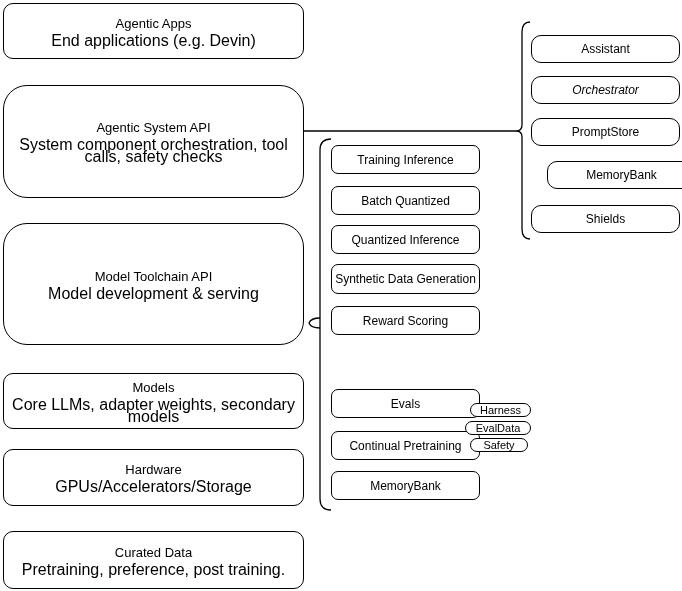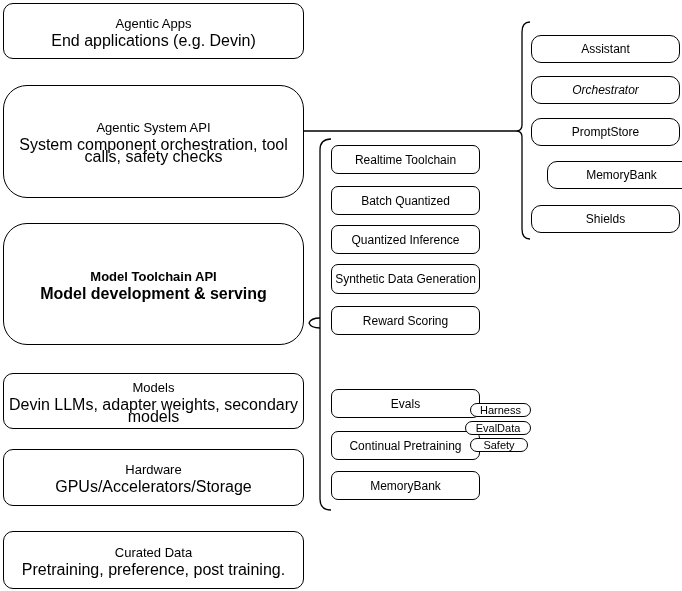--- a/index.html
+++ b/index.html
@@ -40,41 +40,41 @@
   <div class="node lbox" style="top:3px;height:56px;">
     <div class="ltitle">Agentic Apps</div>
     <div class="lsub">End applications (e.g. Devin)</div>
   </div>
 
   <div class="node lbox big" style="top:85px;height:113px;">
     <div class="ltitle">Agentic System API</div>
     <div class="lsub">System component orchestration, tool calls, safety checks</div>
   </div>
 
-  <div class="node lbox big" style="top:223px;height:122px;font-weight:bold;">
+  <div class="node lbox big" style="top:223px;height:122px;">
     <div class="ltitle">Model Toolchain API</div>
     <div class="lsub">Model development &amp; serving</div>
   </div>
 
   <div class="node lbox" style="top:373px;height:56px;">
     <div class="ltitle">Models</div>
-    <div class="lsub">Devin LLMs, adapter weights, secondary models</div>
+    <div class="lsub">Core LLMs, adapter weights, secondary models</div>
   </div>
 
   <div class="node lbox" style="top:449px;height:57px;">
     <div class="ltitle">Hardware</div>
     <div class="lsub">GPUs/Accelerators/Storage</div>
   </div>
 
   <div class="node lbox" style="top:531px;height:58px;">
     <div class="ltitle">Curated Data</div>
     <div class="lsub">Pretraining, preference, post training.</div>
   </div>
 
-  <div class="node mbox" style="top:145px;">Realtime Toolchain</div>
+  <div class="node mbox" style="top:145px;">Training Inference</div>
   <div class="node mbox" style="top:186px;">Batch Quantized</div>
   <div class="node mbox" style="top:264px;height:30px;">Synthetic Data Generation</div>
   <div class="node mbox" style="top:225px;">Quantized Inference</div>
   <div class="node mbox" style="top:306px;">Reward Scoring</div>
   <div class="node mbox" style="top:389px;">Evals</div>
   <div class="node mbox" style="top:431px;">Continual Pretraining</div>
   <div class="node mbox" style="top:471px;">MemoryBank</div>
 
   <div class="pill" style="left:470px;top:375px;width:61px;height:14px;">Harness</div>
   <div class="pill" style="left:465px;top:393px;width:66px;height:14px;">EvalData</div>

